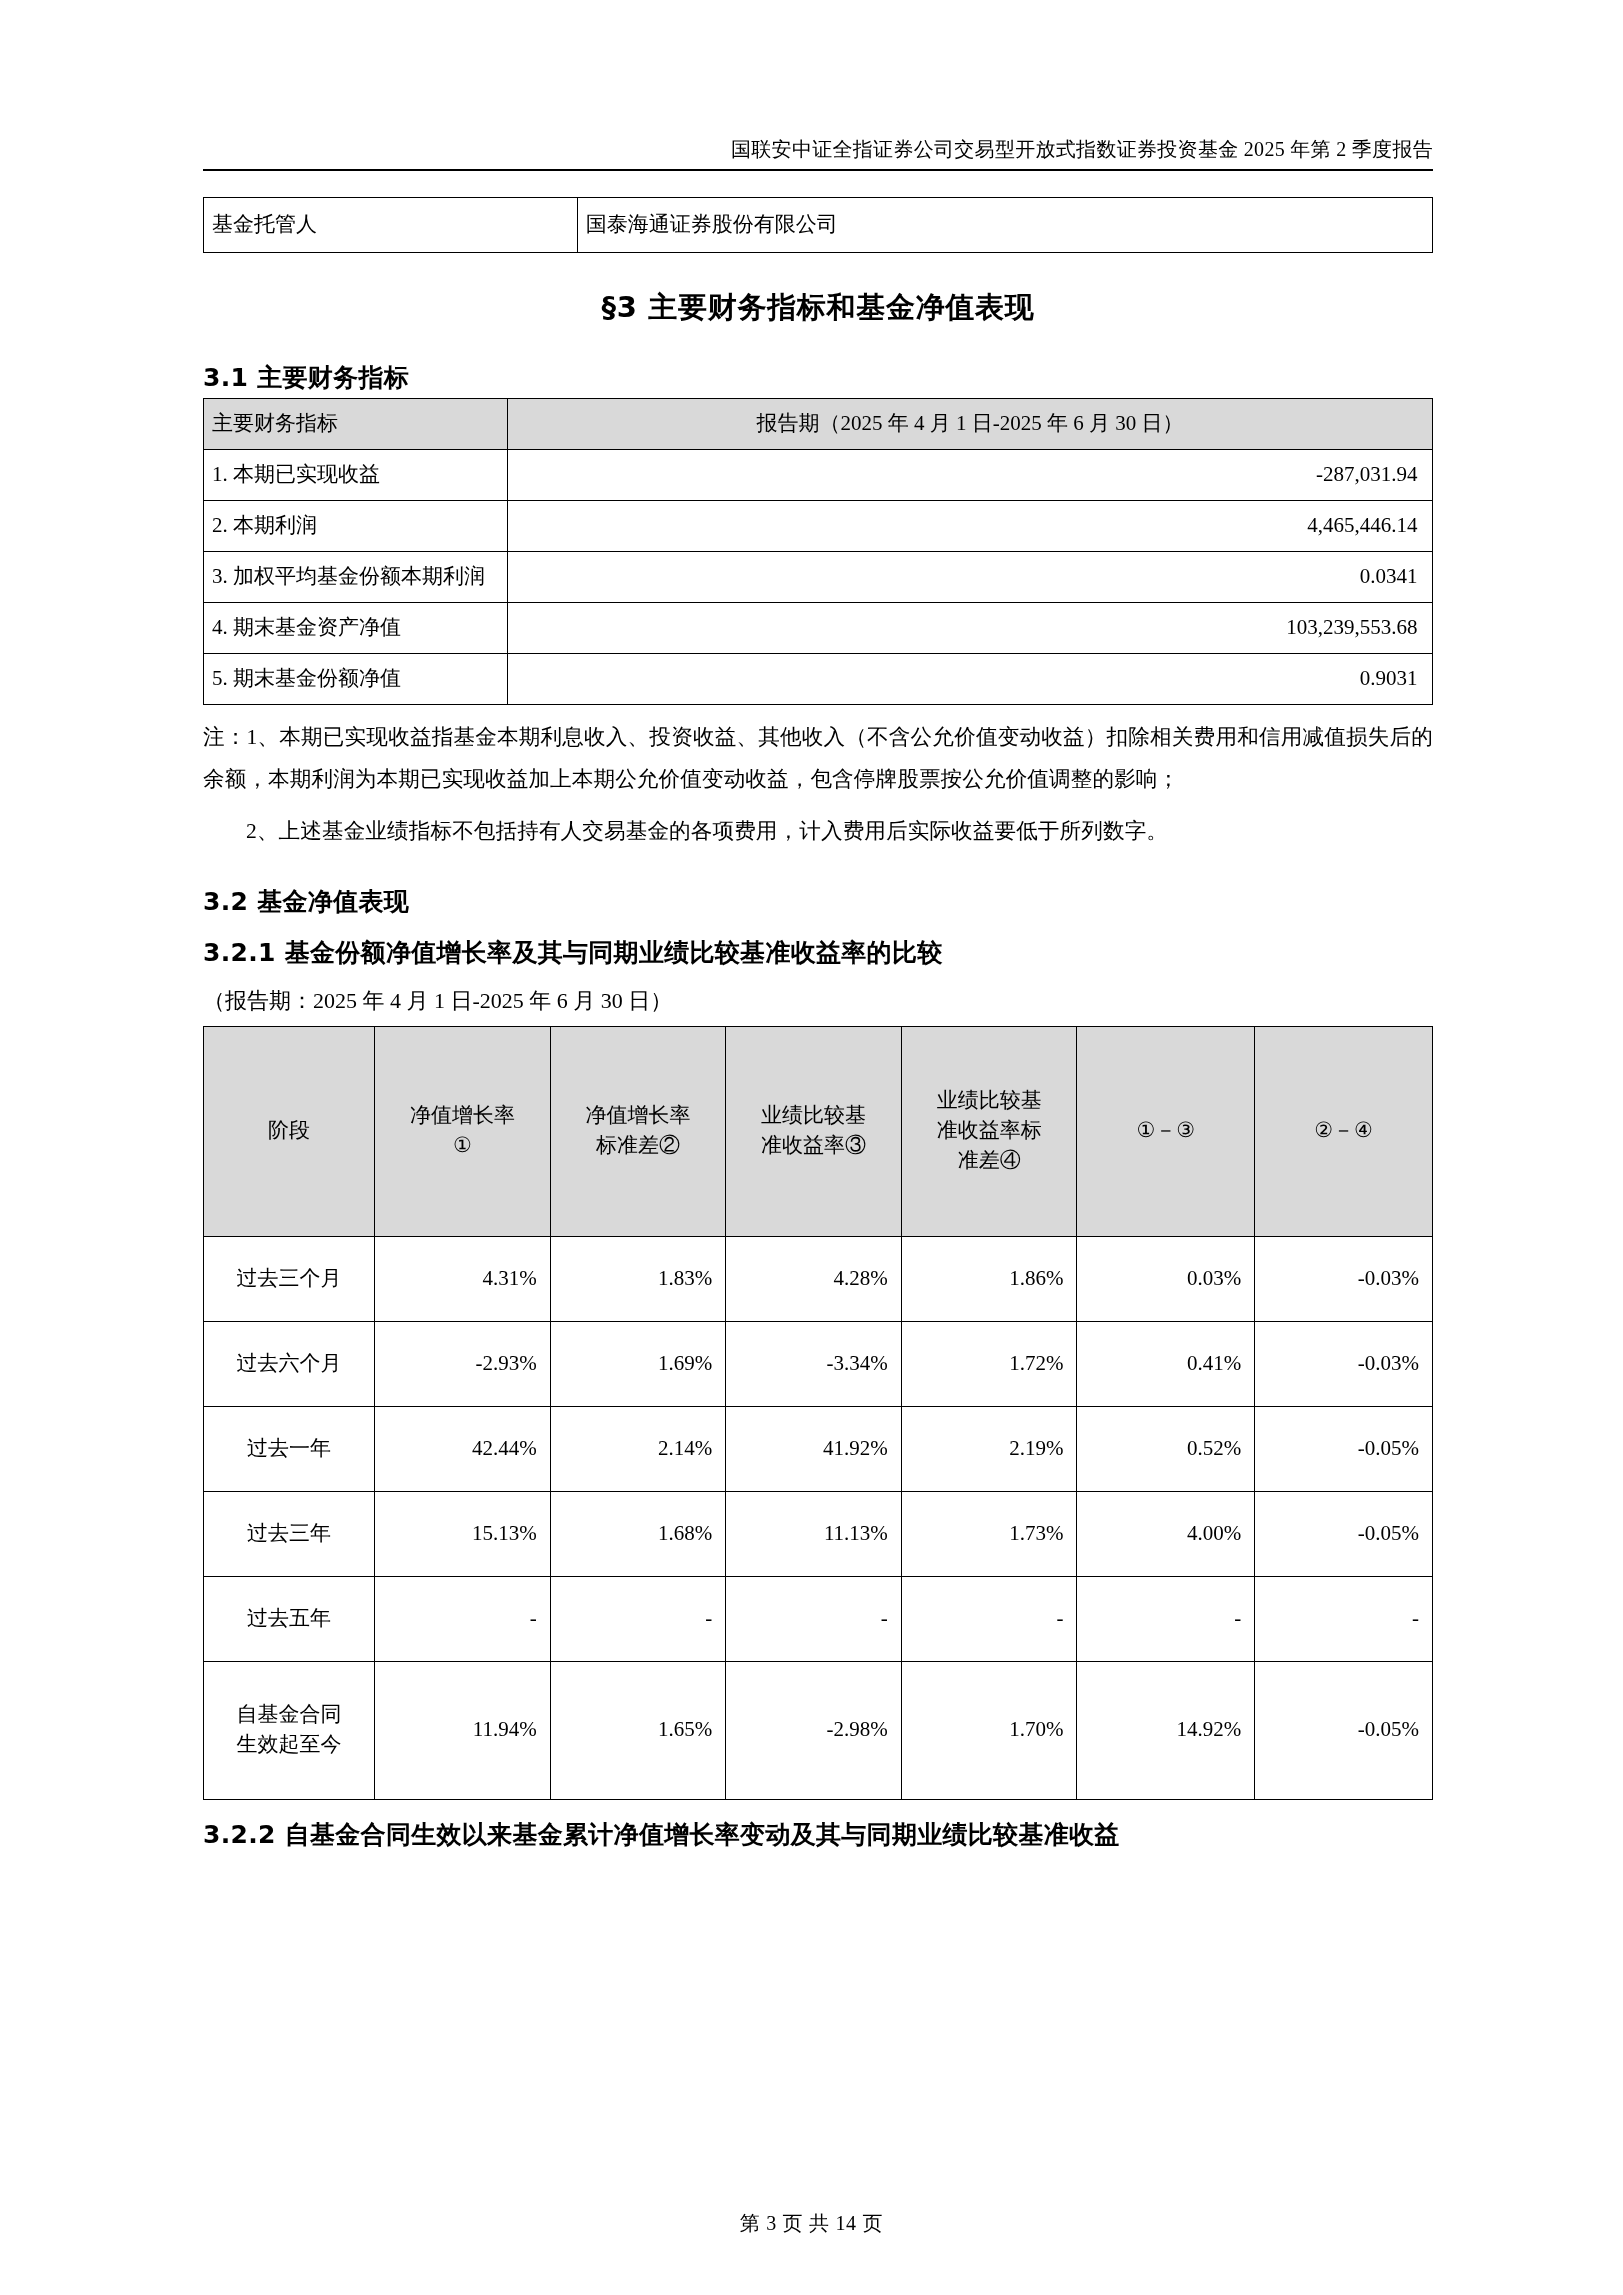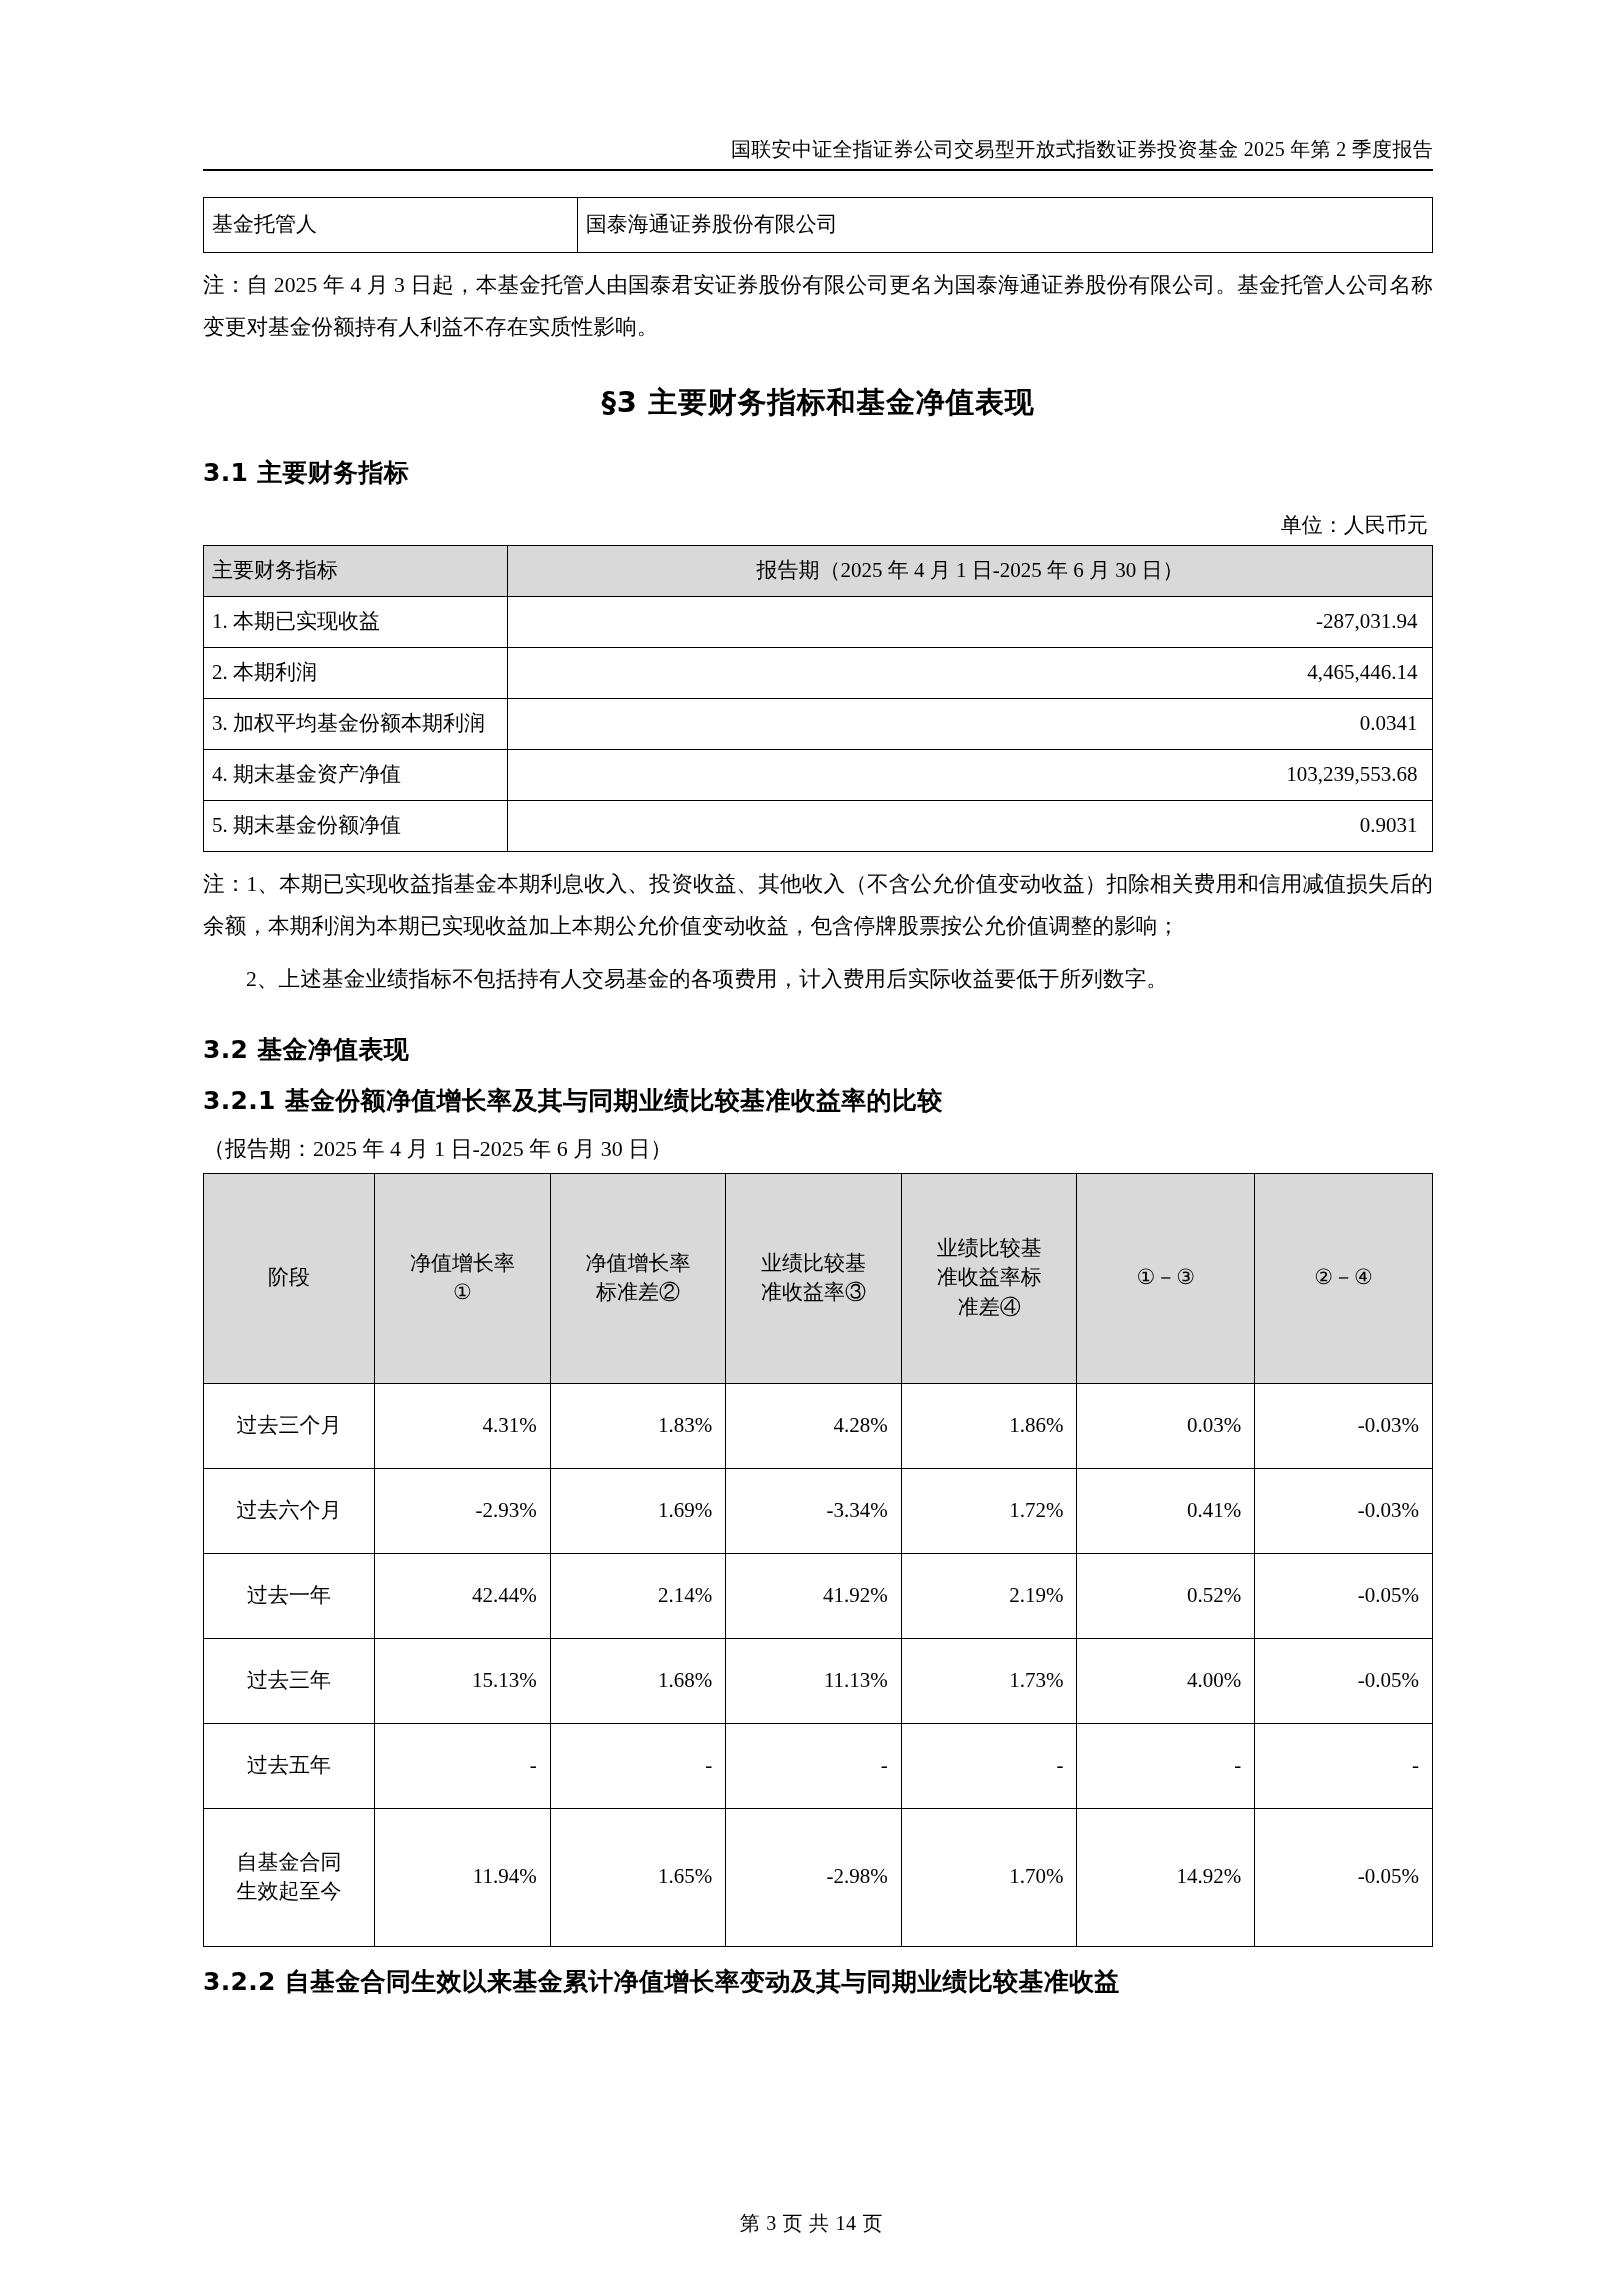--- a/index.html
+++ b/index.html
@@ -163,27 +163,25 @@
 
     <table class="doc tbl-custodian">
       <tbody>
         <tr>
           <td class="k">基金托管人</td>
           <td>国泰海通证券股份有限公司</td>
         </tr>
       </tbody>
     </table>
 
-    <p class="para">注：自 2025 年 4 月 3 日起，本基金托管人由国泰君安证券股份有限公司更名为国泰海通证券股份有限公司。基金托管人公司名称变更对基金份额持有人利益不存在实质性影响。</p>
 
     <h1 class="sec">§3 主要财务指标和基金净值表现</h1>
 
     <h2 class="sub">3.1 主要财务指标</h2>
 
-    <div class="unit-line">单位：人民币元</div>
 
     <table class="doc tbl-fin">
       <colgroup>
           <col style="width:304px">
           <col>
         </colgroup>
       <tbody>
         <tr class="hdr">
           <td class="k">主要财务指标</td>
           <td class="v">报告期（2025 年 4 月 1 日-2025 年 6 月 30 日）</td>

